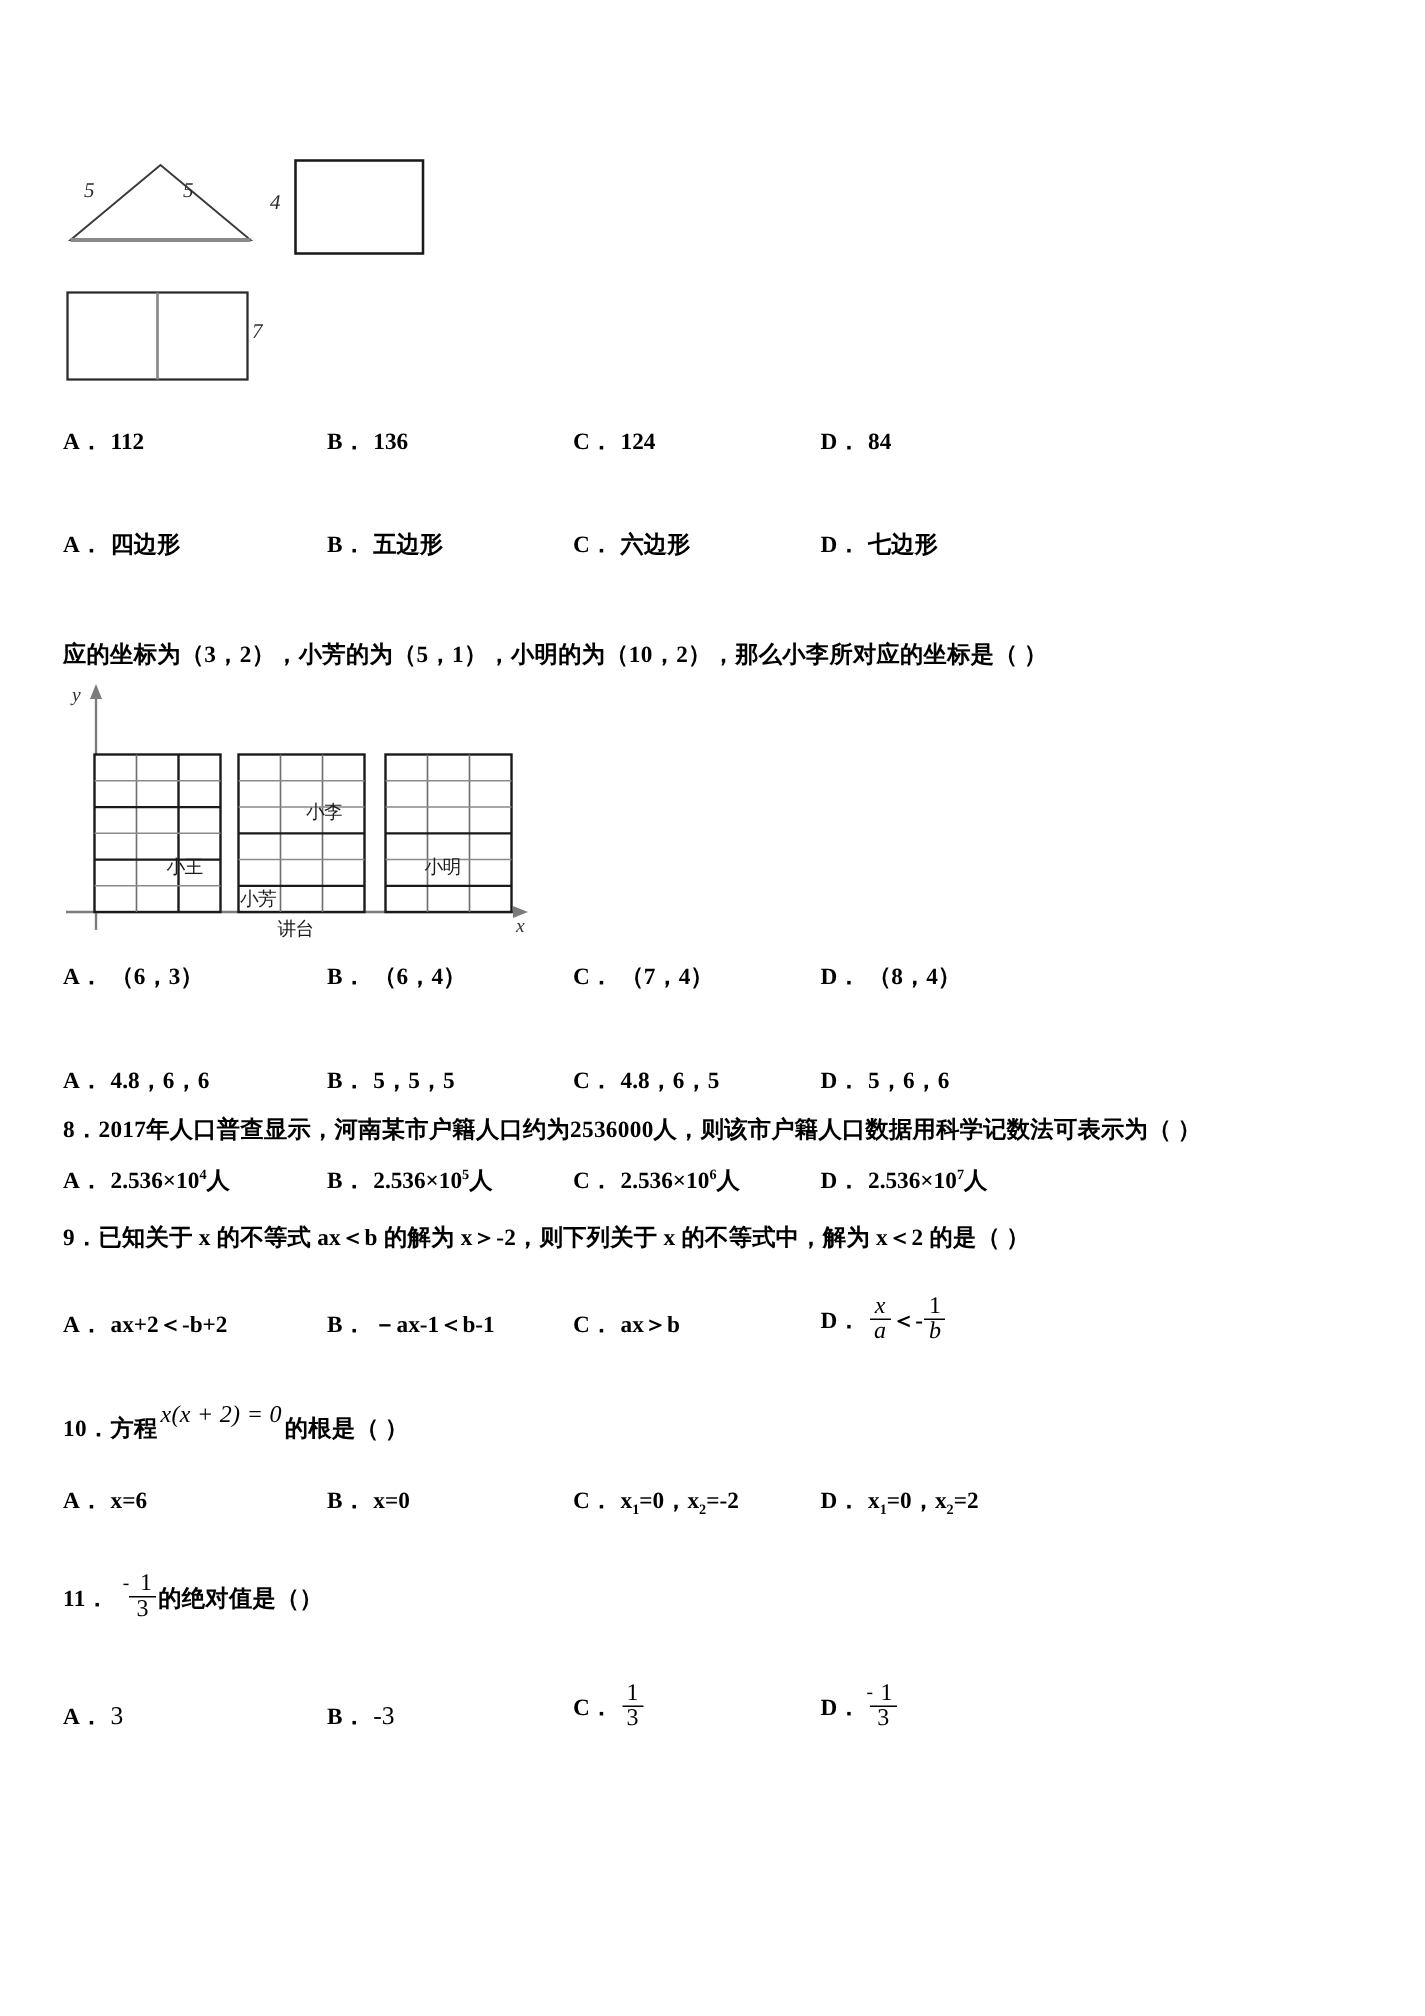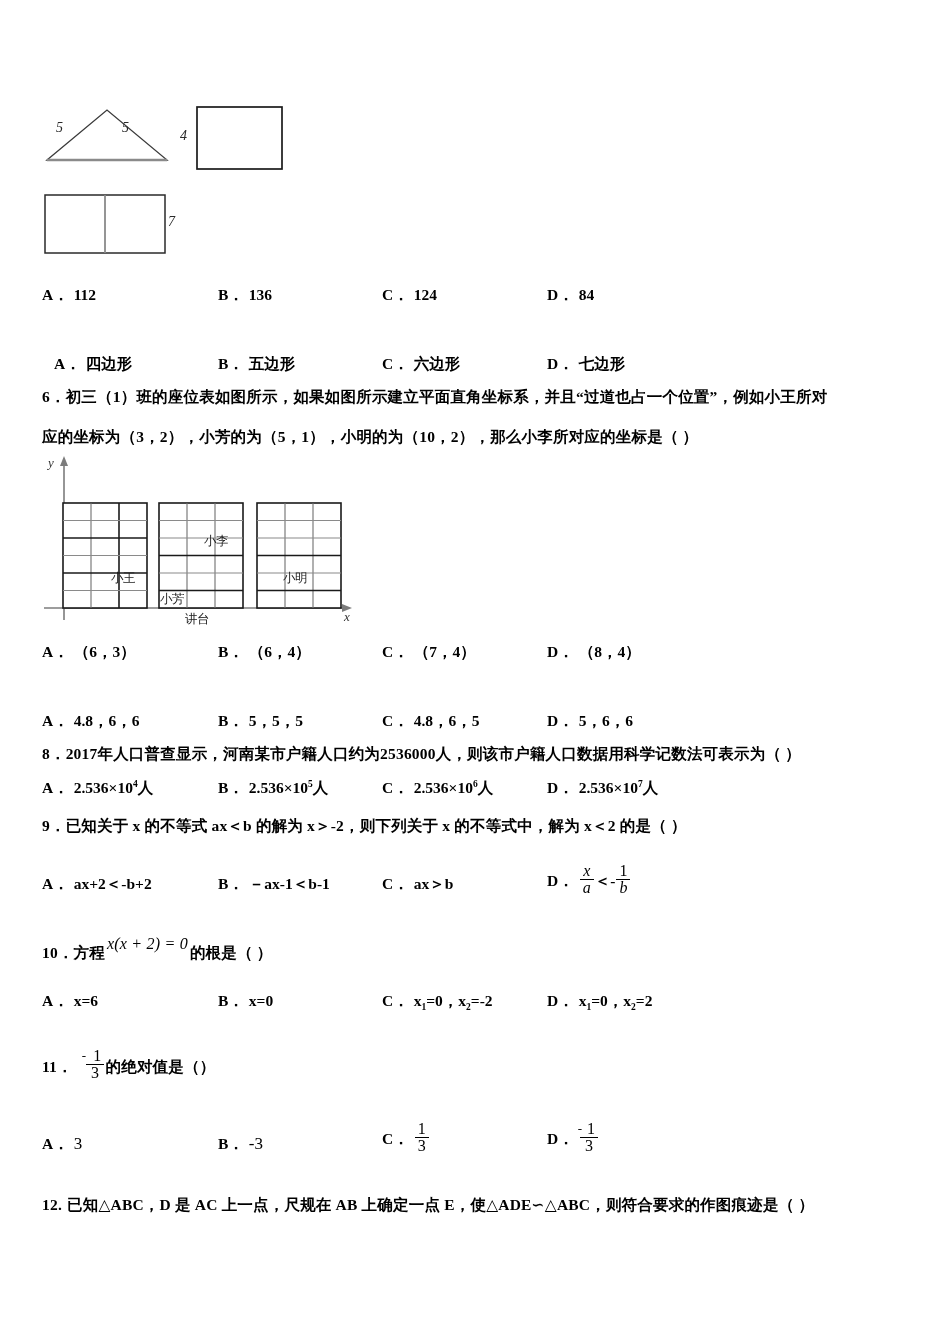--- a/index.html
+++ b/index.html
@@ -155,37 +155,34 @@
     </span>
     <span class="opt" style="left:340px;">
       <span class="lbl">C．</span><span>124</span>
     </span>
     <span class="opt" style="left:505px;">
       <span class="lbl">D．</span><span>84</span>
     </span>
   </div>
 
   <div class="optrow" style="top:355px;">
-    <span class="opt" style="left:12px;">
+    <span class="opt" style="left:0px;">
       <span class="lbl">A．</span><span>四边形</span>
     </span>
     <span class="opt" style="left:176px;">
       <span class="lbl">B．</span><span>五边形</span>
     </span>
     <span class="opt" style="left:340px;">
       <span class="lbl">C．</span><span>六边形</span>
     </span>
     <span class="opt" style="left:505px;">
       <span class="lbl">D．</span><span>七边形</span>
     </span>
   </div>
 
-  <div class="qline" style="left:42px; top:388px;">
-    <span>6．</span><span>初三（1）班的座位表如图所示，如果如图所示建立平面直角坐标系，并且“过道也占一个位置”，例如小王所对</span>
-  </div>
   <div class="qline" style="left:42px; top:428px;">
     <span>应的坐标为（3，2），小芳的为（5，1），小明的为（10，2），那么小李所对应的坐标是（      ）</span>
   </div>
 
   <div id="seat-chart">
     <svg width="330" height="178" viewBox="0 0 330 178">
 
       <line x1="26" y1="8" x2="26" y2="168" stroke="#7c7c7c" stroke-width="1.6"></line>
       <polygon points="26,4 22,14 30,14" fill="#7c7c7c"></polygon>
 
@@ -331,17 +328,14 @@
       <span class="lbl">B．</span><span style="font-weight:normal; font-size:17px;">-3</span>
     </span>
     <span class="opt" style="left:340px; top:-14px;">
       <span class="lbl">C．</span><span class="frac upright"><span class="num">1</span><span class="den">3</span></span>
     </span>
     <span class="opt" style="left:505px; top:-14px;">
       <span class="lbl">D．</span><span class="frac upright"><span class="num"><span style="font-size:13px; position:relative; left:-5px; top:-1px;">-</span><span>1</span></span><span class="den">3</span></span>
     </span>
   </div>
 
-  <div class="qline" style="left:42px; top:1196px;">
-    <span>12.</span><span style="display:inline-block; width:5px;"></span><span>已知△ABC，D 是 AC 上一点，尺规在 AB 上确定一点 E，使△ADE∽△ABC，则符合要求的作图痕迹是（      ）</span>
-  </div>
 
 </div>
 
 </body></html>

